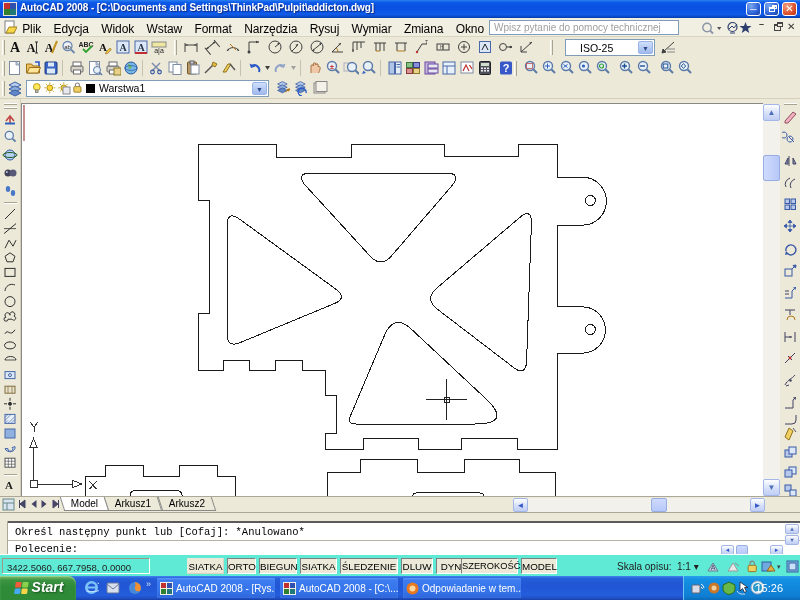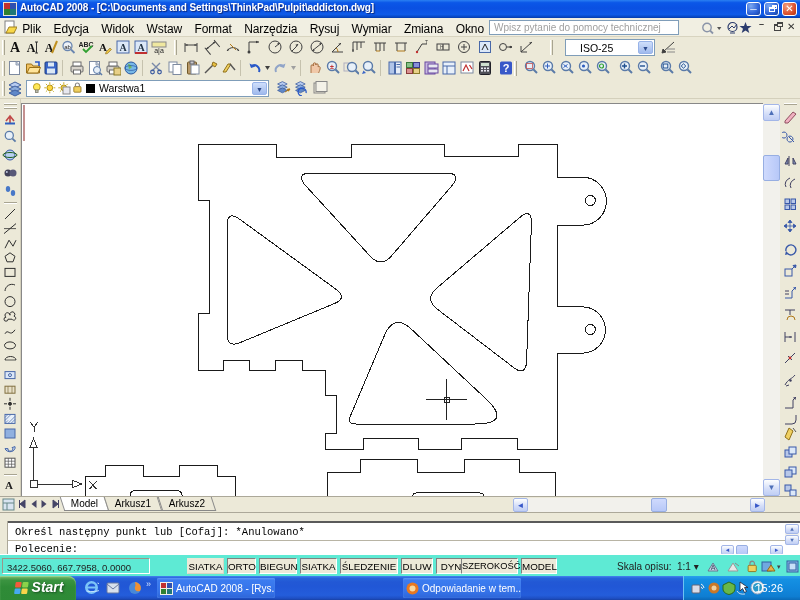--- a/index.html
+++ b/index.html
@@ -992,20 +992,27 @@
       <path d="M7 1 a6 6 0 0 1 5 9 c-3 1 -6-1 -5-4 1-2 0-4 0-5" fill="#f09030"></path>
     </svg>
  <div class="abs" style="left:146px;top:3px;color:#cfe0ff;font-size:9px">»</div>
  <div class="taskbtn" style="left:157px;width:118px"><svg width="13" height="13" style="margin-right:3px;flex:none">
         <rect width="13" height="13" fill="#f0eee8"></rect>
         <rect x="1" y="1" width="5" height="5" fill="#c03030"></rect>
         <rect x="7" y="1" width="5" height="5" fill="#3050b0"></rect>
         <rect x="1" y="7" width="5" height="5" fill="#308030"></rect>
         <rect x="7" y="7" width="5" height="5" fill="#207878"></rect>
       </svg>AutoCAD 2008 - [Rys...</div>
+ <div class="taskbtn" style="left:280px;width:118px"><svg width="13" height="13" style="margin-right:3px;flex:none">
+        <rect width="13" height="13" fill="#f0eee8"></rect>
+        <rect x="1" y="1" width="5" height="5" fill="#c03030"></rect>
+        <rect x="7" y="1" width="5" height="5" fill="#3050b0"></rect>
+        <rect x="1" y="7" width="5" height="5" fill="#308030"></rect>
+        <rect x="7" y="7" width="5" height="5" fill="#207878"></rect>
+      </svg>AutoCAD 2008 - [C:\...</div>
  <div class="taskbtn" style="left:403px;width:118px"><svg width="13" height="13" style="margin-right:3px;flex:none">
         <circle cx="6.5" cy="6.5" r="6" fill="#e87820"></circle>
         <circle cx="6.5" cy="6.5" r="3" fill="#f8d8a0"></circle>
       </svg>Odpowiadanie w tem...</div>
  <div id="tray">
   <svg class="abs" style="left:7px;top:5px" width="15" height="14">
         <rect x="1" y="4" width="8" height="8" rx="1" fill="#d8dce8" stroke="#667"></rect>
         <path d="M10 3 a5 5 0 0 1 3 4 M10 6 a2.5 2.5 0 0 1 1.5 2" stroke="#eee" fill="none"></path>
       </svg>
   <svg class="abs" style="left:23px;top:5px" width="14" height="14">

